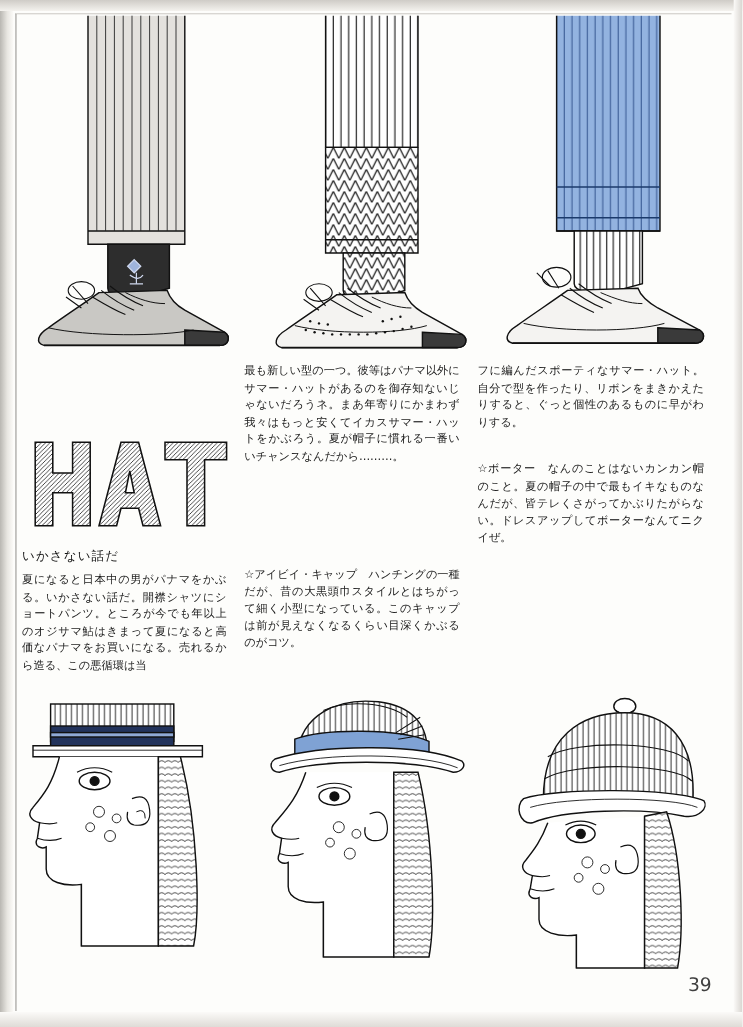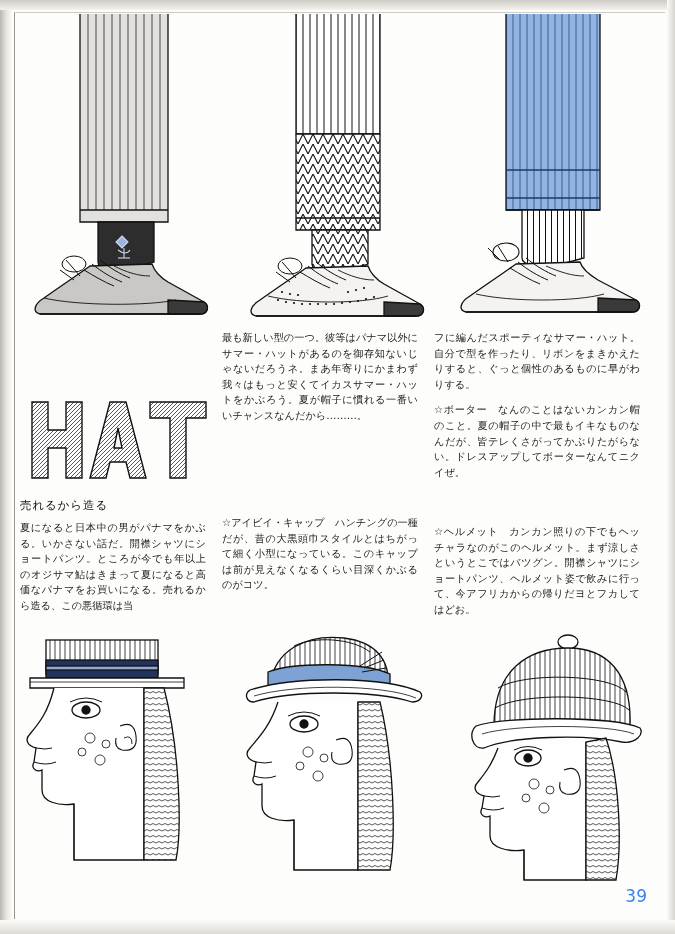--- a/index.html
+++ b/index.html
@@ -68,21 +68,21 @@
   
   .col {
     position: absolute;
     font-family: "DejaVu Sans", sans-serif;
     font-size: 10.2px;
     line-height: 15.6px;
     color: #1a1a1a;
     text-align: justify;
   }
   .col p { margin: 0 0 0 0; }
-  .col p.sp { margin-top: 10px; }
+  .col p.sp { margin-top: 27px; }
   .star { font-weight: bold; }
   .colA { left: 222px; top: 330px; width: 196px; }
   .colB { left: 434px; top: 330px; width: 206px; }
   .colC { left: 20px;  top: 520px; width: 186px; }
   .colA2 { left: 222px; top: 515px; width: 196px; }
   .colB2 { left: 434px; top: 524px; width: 206px; }
 
   .hat-title {
     position: absolute;
     left: 28px; top: 392px;
@@ -105,21 +105,21 @@
   .head-group { position: absolute; top: 0; }
   .h1 { left: 8px;   width: 200px; height: 270px; }
   .h2 { left: 218px; width: 210px; height: 270px; }
   .h3 { left: 448px; width: 200px; height: 270px; }
 
   .page-num {
     position: absolute;
     right: 28px; bottom: 28px;
     font-family: "DejaVu Sans", sans-serif;
     font-size: 17px;
-    color: #3b82f6;
+    color: #404040;
   }
   svg { display: block; }
 </style>
 </head>
 <body>
 
 <div class="page">
   <div class="scan-edge-left"></div>
   <div class="scan-edge-top"></div>
   <div class="scan-edge-right"></div>
@@ -277,42 +277,39 @@
 
         <path d="M4,10 L20,10 L20,38 L38,38 L38,10 L54,10 L54,86 L38,86 L38,56 L20,56 L20,86 L4,86 Z"></path>
 
         <path d="M62,86 L82,10 L98,10 L118,86 L102,86 L98,70 L82,70 L78,86 Z M86,56 L94,56 L90,36 Z"></path>
 
         <path d="M122,10 L178,10 L178,26 L158,26 L158,86 L142,86 L142,26 L122,26 Z"></path>
       </g>
     </svg>
   </div>
 
-  <div class="sub-head">売れるから造る</div>
+  <div class="sub-head">いかさない話だ</div>
 
   <div class="col colA">
     <p>最も新しい型の一つ。彼等はパナマ以外に サマー・ハットがあるのを御存知ないじゃないだろうネ。まあ年寄りにかまわず我々はもっと安くてイカスサマー・ハットをかぶろう。夏が帽子に慣れる一番いいチャンスなんだから………。</p>
   </div>
 
   <div class="col colB">
     <p>フに編んだスポーティなサマー・ハット。自分で型を作ったり、リボンをまきかえたりすると、ぐっと個性のあるものに早がわりする。</p>
     <p class="sp">☆ボーター　なんのことはないカンカン帽のこと。夏の帽子の中で最もイキなものなんだが、皆テレくさがってかぶりたがらない。ドレスアップしてボーターなんてニクイぜ。</p>
   </div>
 
   <div class="col colC">
     <p>夏になると日本中の男がパナマをかぶる。いかさない話だ。開襟シャツにショートパンツ。ところが今でも年以上のオジサマ鮎はきまって夏になると高価なパナマをお買いになる。売れるから造る、この悪循環は当</p>
   </div>
 
   <div class="col colA2">
     <p>☆アイビイ・キャップ　ハンチングの一種だが、昔の大黒頭巾スタイルとはちがって細く小型になっている。このキャップは前が見えなくなるくらい目深くかぶるのがコツ。</p>
   </div>
 
-  <div class="col colB2">
-    <p>☆ヘルメット　カンカン照りの下でもヘッチャラなのがこのヘルメット。まず涼しさというとこではバツグン。開襟シャツにショートパンツ、ヘルメット姿で飲みに行って、今アフリカからの帰りだヨとフカしてはどお。</p>
-  </div>
 
   <div class="bottom-art">
 
     <div class="head-group h1">
       <svg width="200" height="270" viewBox="0 0 200 270">
         <defs>
           <pattern id="strawv" width="5" height="5" patternUnits="userSpaceOnUse">
             <rect width="5" height="5" fill="#fff"></rect>
             <path d="M1,0 L1,5" stroke="#111" stroke-width="0.8"></path>
           </pattern>

